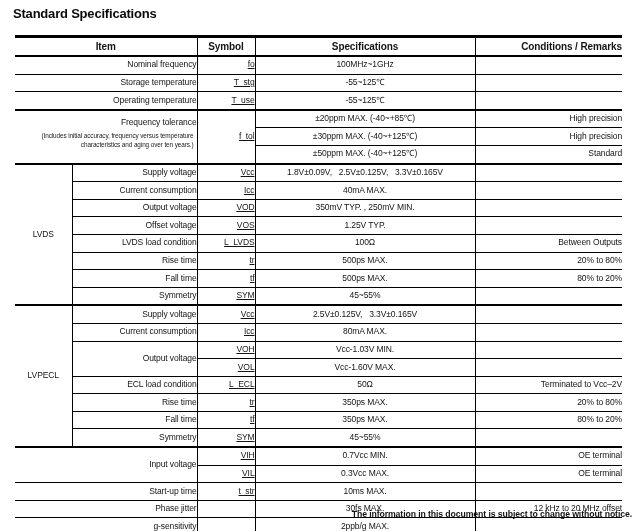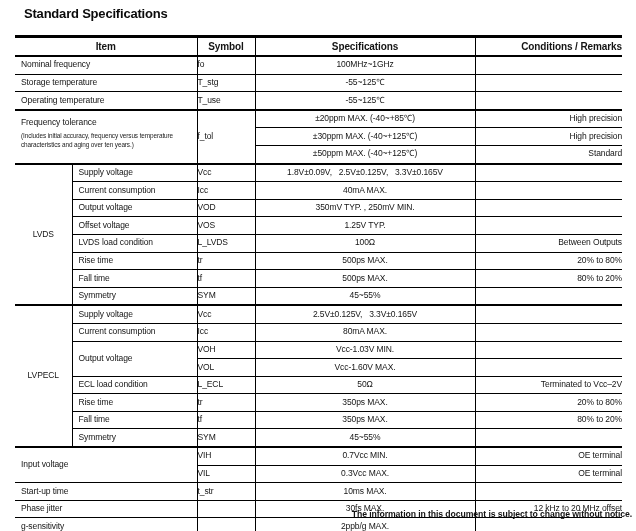--- a/index.html
+++ b/index.html
@@ -2,42 +2,42 @@
 <html><head>
 <meta charset="utf-8">
 <style>
   html,body { margin:0; padding:0; }
   body {
     width:636px; height:531px; background:#ffffff; position:relative;
     font-family:"Liberation Sans", sans-serif; color:#111;
     -webkit-font-smoothing:antialiased;
   }
   .title {
-    position:absolute; left:24px; top:6px;
+    position:absolute; left:13px; top:6px;
     font-size:13px; font-weight:bold; color:#0a0a0a; letter-spacing:-0.2px;
   }
   table.spec {
     position:absolute; left:15px; top:35px; width:607px;
     border-collapse:collapse; table-layout:fixed;
     border-top:3px solid #000; border-bottom:3px solid #000;
   }
   th, td {
     border:1px solid #000; padding:0; height:16.6px;
     font-size:8.5px; line-height:1.15; vertical-align:middle;
     overflow:hidden; letter-spacing:-0.1px; color:#141414;
   }
   thead th {
     height:17px; font-weight:bold; text-align:center;
     border-bottom:2px solid #000; font-size:10px;
   }
   .edge-l { border-left:none !important; }
   .cond   { border-right:none !important; text-align:right; padding-left:6px; }
-  .item, .item2 { text-align:left; padding-left:6px; }
+  .item, .item2 { text-align:right; padding-left:6px; }
   .group  { text-align:center; }
-  .sym    { text-align:left; }
+  .sym    { text-align:right;text-decoration:underline; }
   .spec-v { text-align:center; white-space:pre-wrap; }
   tr.sec > td { border-top-width:2px; }
   td.ftol { vertical-align:top; padding-top:7px; }
   .ftol-label { font-size:8.5px; }
   .ftol-note  { font-size:6.4px; line-height:1.5; margin-top:3px; padding-right:3px; color:#1c1c1c; letter-spacing:-0.1px; }
   .footer {
     position:absolute; right:4px; top:509px;
     font-size:8.7px; font-weight:bold; color:#141414; letter-spacing:-0.1px;
   }
 </style>

